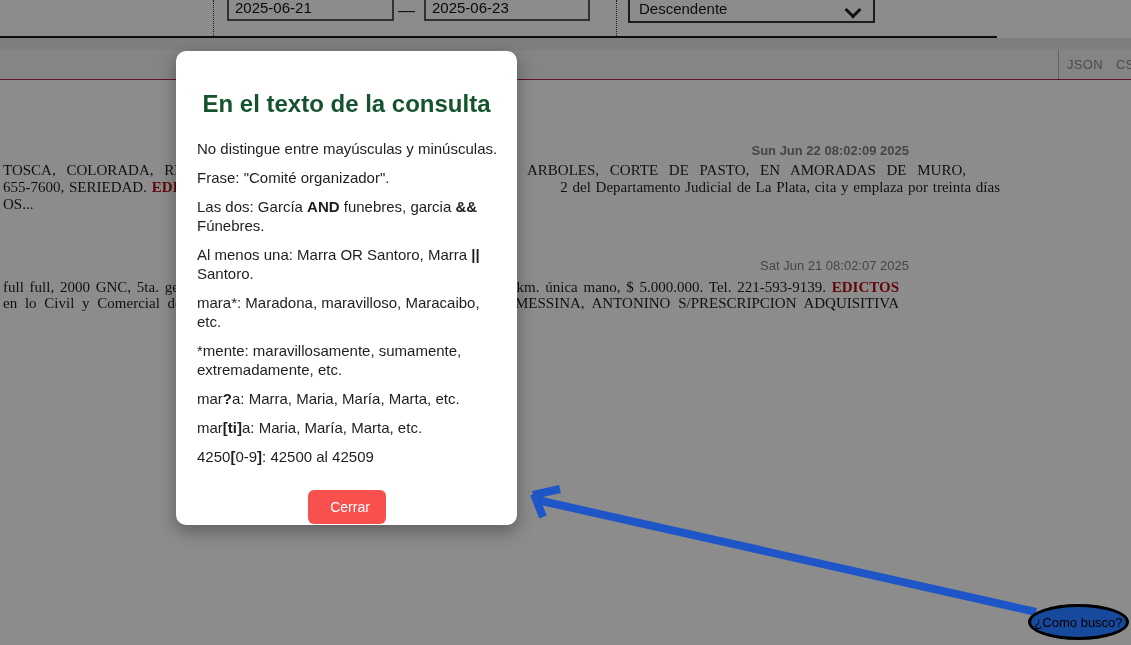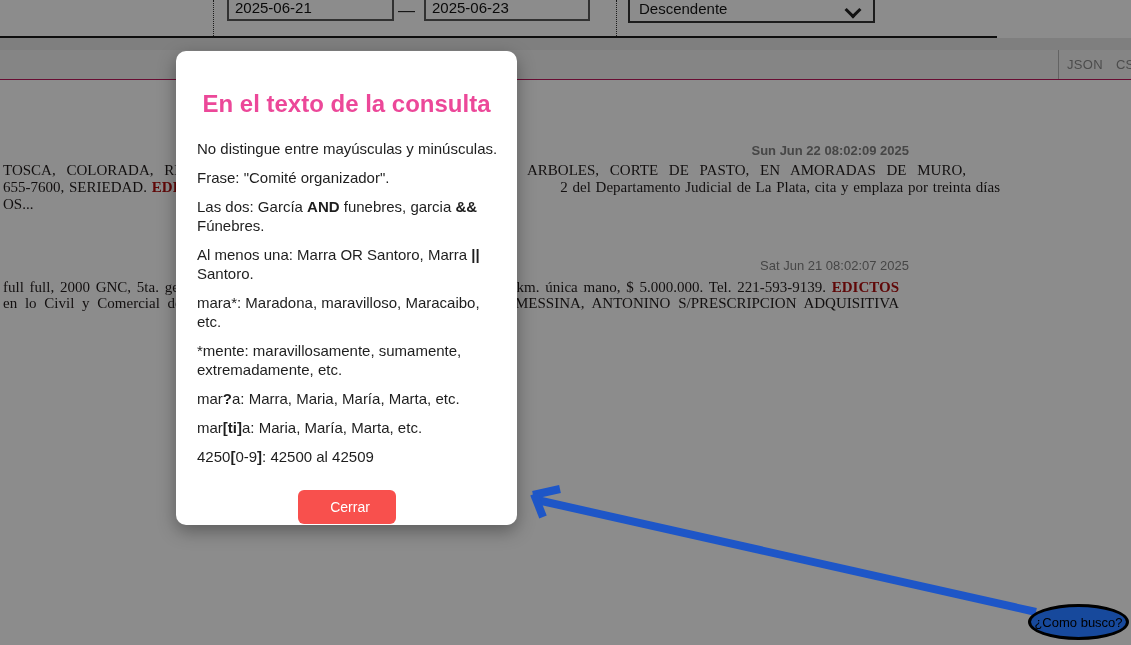--- a/index.html
+++ b/index.html
@@ -37,24 +37,24 @@
   .e1l2{top:99px;right:131px;word-spacing:1px;}
   .e1l3{top:116px;right:131px;}
   .e2l1{top:199px;right:232px;word-spacing:2px;}
   .e2l2{top:215px;right:232px;word-spacing:4px;}
   .red{color:var(--edictos_red);}
   
   .overlay{position:absolute;inset:0;background:rgba(0,0,0,0.45);z-index:10;}
   
   .modal{position:absolute;left:176px;top:51px;width:341px;height:474px;background:#fff;
          border-radius:10px;z-index:20;box-shadow:0 6px 18px rgba(0,0,0,.35);box-sizing:border-box;}
-  .modal h2{margin:39px 0 0 0;text-align:center;font-size:24px;line-height:28px;color:#ec4899;}
+  .modal h2{margin:39px 0 0 0;text-align:center;font-size:24px;line-height:28px;color:#14532d;}
   .mbody{margin:21px 19px 0 21px;font-size:15px;line-height:19px;color:#1e1e1e;}
   .mbody p{margin:0 0 10px 0;}
-  .closebtn{display:block;margin:24px auto 0 auto;width:98px;height:34px;border:none;
+  .closebtn{display:block;margin:24px auto 0 auto;width:78px;height:34px;border:none;
             border-radius:6px;background:var(--accent_red);color:#fff;font-size:14px;
             font-family:"Liberation Sans",sans-serif;cursor:pointer;padding-left:13px;}
   
   .arrow{position:absolute;inset:0;z-index:30;pointer-events:none;}
   .helpbtn{position:absolute;left:1028px;top:604px;width:101px;height:36px;z-index:31;
            background:var(--help_blue);border:3px solid #000000;border-radius:50%;
            display:flex;align-items:center;justify-content:center;box-sizing:border-box;
            font-size:13px;color:#000;cursor:pointer;}
 </style>
 </head>

